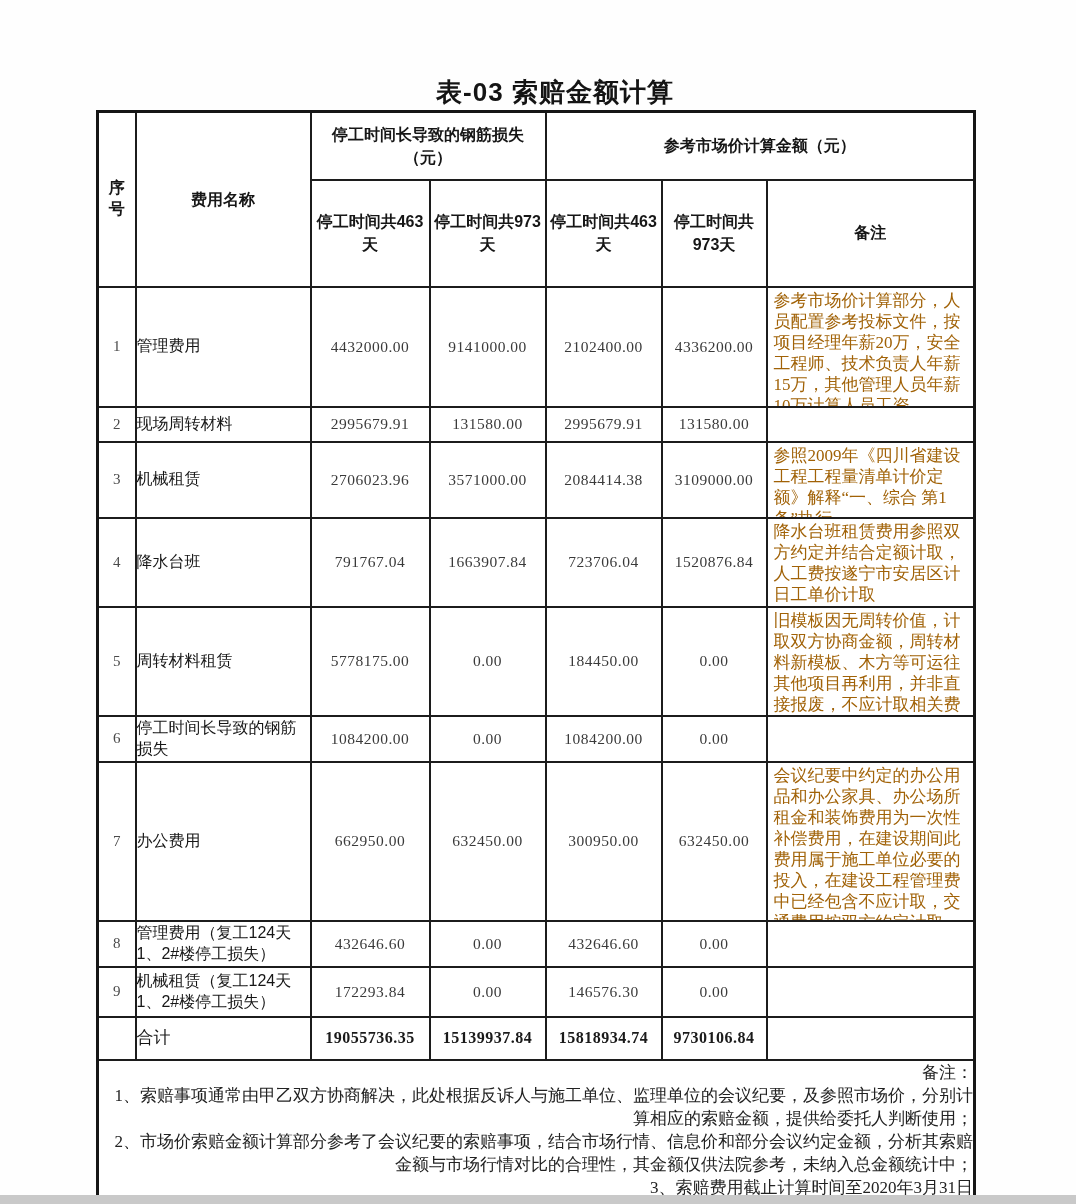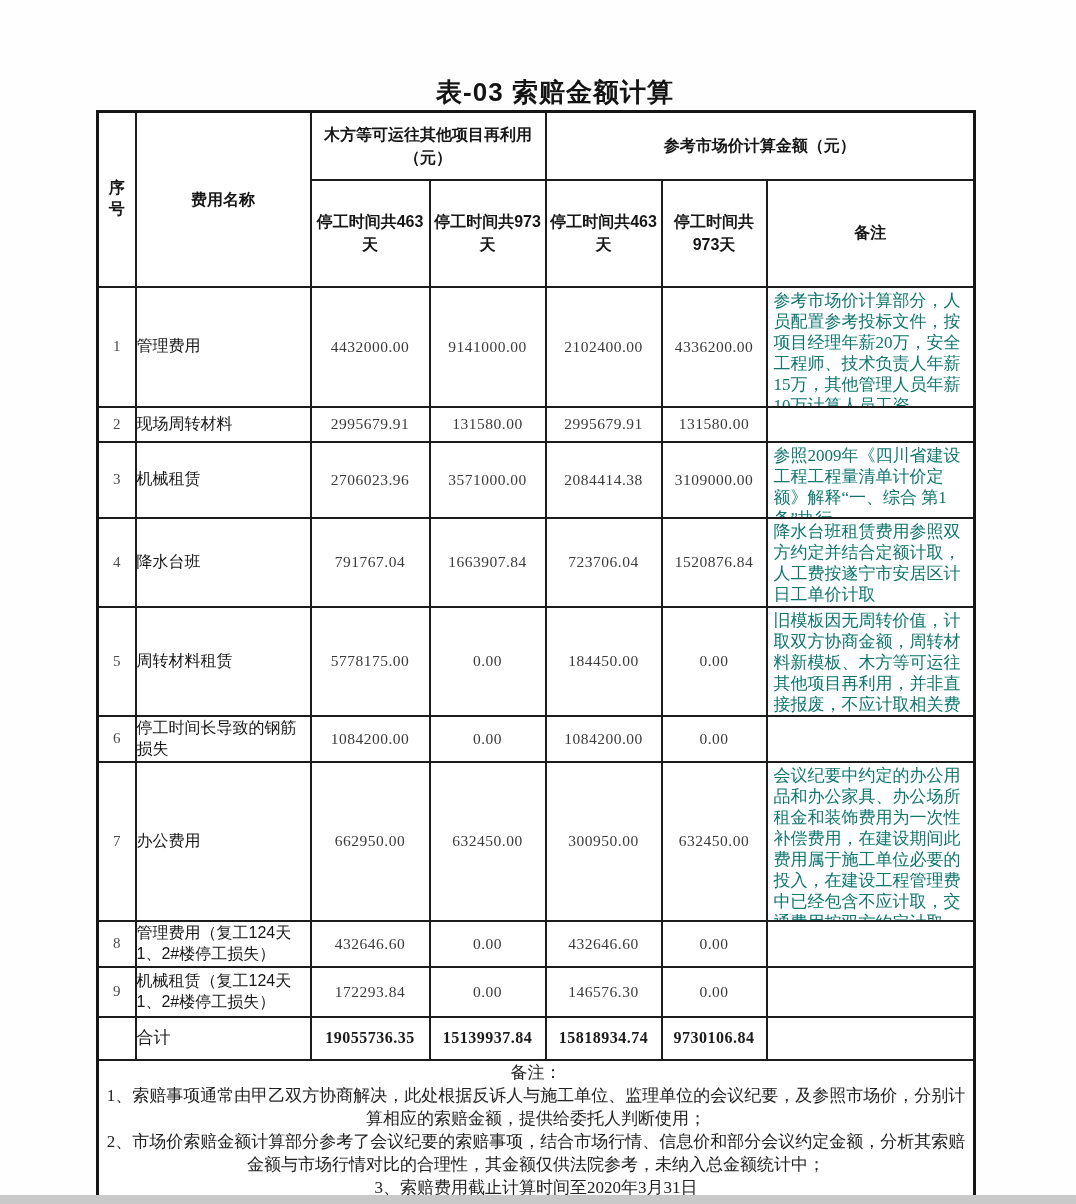--- a/index.html
+++ b/index.html
@@ -76,21 +76,21 @@
     color: #3a3a3a;
     text-align: center;
     vertical-align: middle;
     letter-spacing: 0.5px;
   }
   
   .remark { vertical-align: top; }
   .rc {
     font-size: 17px;
     line-height: 21px;
-    color: #0f766e;
+    color: #a16207;
     padding: 2px 2px 0 6px;
     overflow: hidden;
   }
   .rc1 { height: 116px; }
   .rc3 { height: 72px; }
   .rc4 { height: 85px; }
   .rc5 { height: 105px; }
   .rc7 { height: 155px; }
   
   .total-label {
@@ -105,21 +105,21 @@
   }
   
   .notes-cell {
     vertical-align: top;
     padding: 4px 10px 4px 8px;
   }
   .note-line {
     font-size: 17px;
     line-height: 23px;
     color: #222222;
-    text-align: center;
+    text-align: right;
   }
   .bottom-band {
     position: absolute;
     left: 0; bottom: 0;
     width: 100%; height: 9px;
     background: #c9c9c9;
   }
 </style>
 </head>
 <body>
@@ -138,21 +138,21 @@
       <col style="width:105px">
       <col style="width:208px">
     </colgroup>
     <tbody>
 
       <tr style="height:68px">
         <td class="hc" rowspan="2">
             <div class="vhead">序号</div>
           </td>
         <td class="hc" rowspan="2">费用名称</td>
-        <td class="hc" colspan="2">木方等可运往其他项目再利用（元）</td>
+        <td class="hc" colspan="2">停工时间长导致的钢筋损失（元）</td>
         <td class="hc" colspan="3">参考市场价计算金额（元）</td>
       </tr>
 
       <tr style="height:107px">
         <td class="hc">停工时间共463天</td>
         <td class="hc">停工时间共973天</td>
         <td class="hc">停工时间共463天</td>
         <td class="hc">停工时间共973天</td>
         <td class="hc">备注</td>
       </tr>

